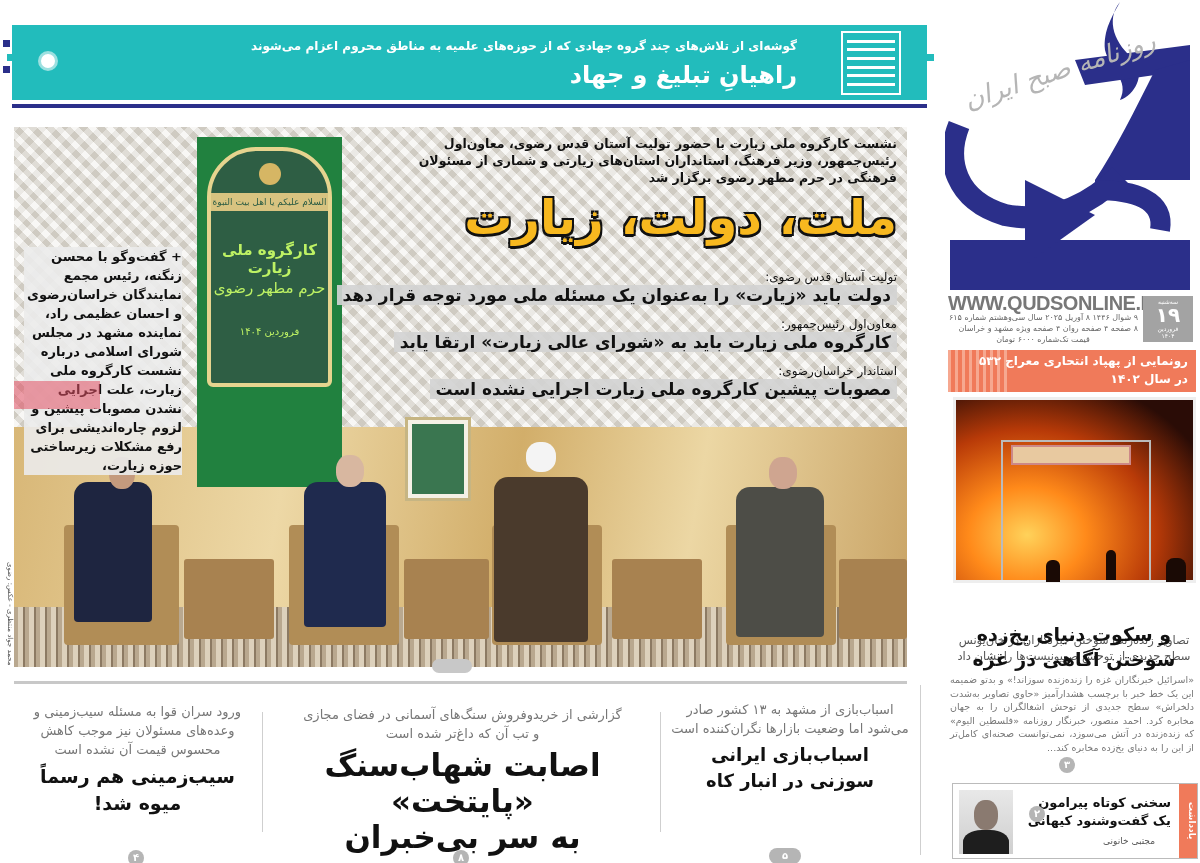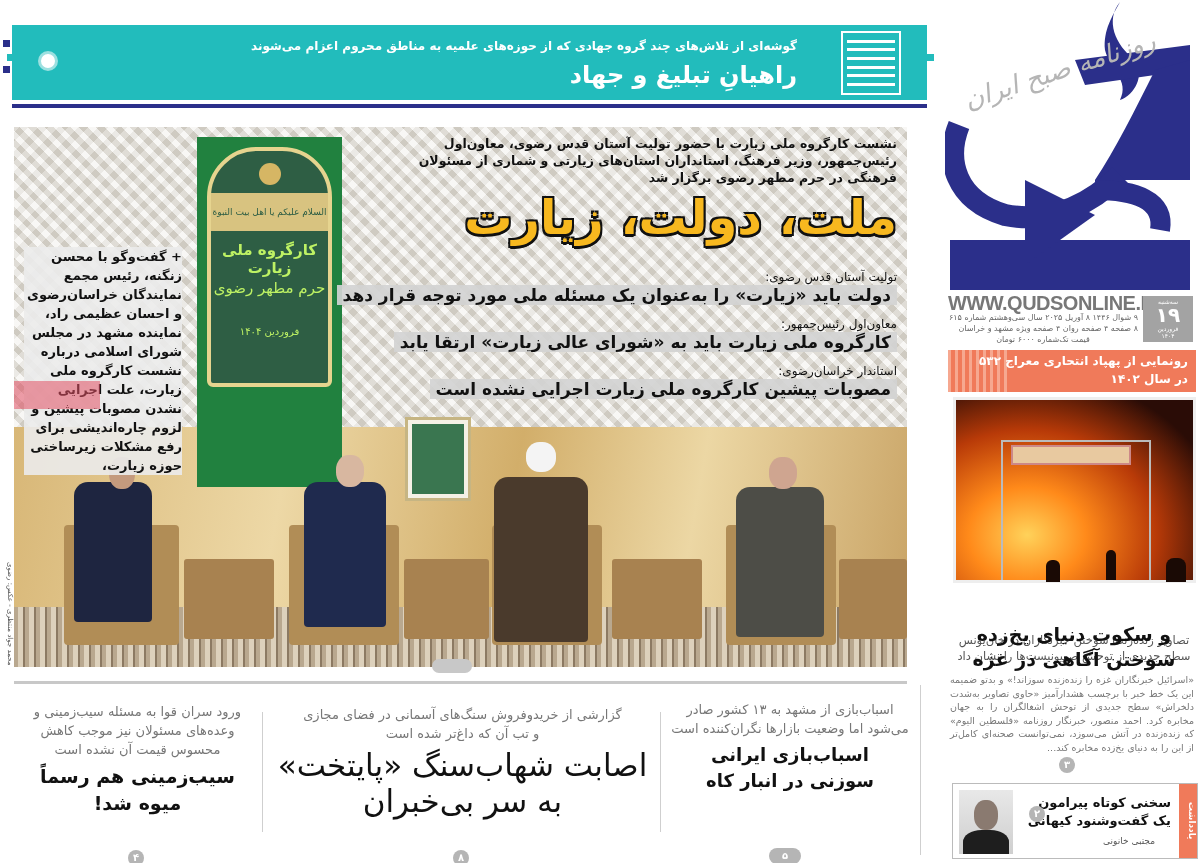--- a/index.html
+++ b/index.html
@@ -174,21 +174,21 @@
 </div>
 
 <div class="abs main-photo">
   <div class="abs mirror-tile"></div>
   <div class="abs marble-band"></div>
   <div class="abs carpet"></div>
 
   <div class="abs green-curtain"></div>
   <div class="abs banner-plaque">
     <div class="abs" style="left:48px;top:12px;width:22px;height:22px;border-radius:50%;background:#d6b664"></div>
-    <div class="abs plaque-text" style="top:42px;font-size:9px;background:#d8c380;color:#2e5e44;padding:14px 0">السلام علیکم یا اهل بیت النبوة</div>
+    <div class="abs plaque-text" style="top:42px;font-size:9px;background:#d8c380;color:#2e5e44;padding:4px 0">السلام علیکم یا اهل بیت النبوة</div>
     <div class="abs plaque-text" style="top:90px;font-size:15px;font-weight:bold">کارگروه ملی زیارت</div>
     <div class="abs plaque-text" style="top:128px;font-size:15px">حرم مطهر رضوی</div>
     <div class="abs plaque-text" style="top:175px;font-size:10px">فروردین ۱۴۰۴</div>
   </div>
 
   <div class="abs portrait">
     <div class="abs portrait-inner"></div>
   </div>
 
   <div class="abs chair" style="left:50px;top:398px;width:115px;height:120px"></div>
@@ -241,21 +241,21 @@
   <div class="b-kicker">اسباب‌بازی از مشهد به ۱۳ کشور صادر می‌شود اما وضعیت بازارها نگران‌کننده است</div>
   <div class="b-title" style="font-size:18px;line-height:26px;margin-top:4px">
     <div>اسباب‌بازی ایرانی</div>
     <div>سوزنی در انبار کاه</div>
   </div>
 </div>
 <div class="abs page-badge" style="left:769px;top:848px;width:32px;border-radius:8px">۵</div>
 
 <div class="abs" style="left:270px;top:705px;width:385px">
   <div class="b-kicker" style="padding:0 30px">گزارشی از خریدوفروش سنگ‌های آسمانی در فضای مجازی و تب آن که داغ‌تر شده است</div>
-  <div class="b-title" style="font-size:31px;line-height:36px;margin-top:4px;font-weight:400">
+  <div class="b-title" style="font-size:31px;line-height:36px;margin-top:4px;font-weight:700">
     <div>اصابت شهاب‌سنگ «پایتخت»</div>
     <div>به سر بی‌خبران</div>
   </div>
 </div>
 <div class="abs page-badge" style="left:453px;top:850px">۸</div>
 
 <div class="abs" style="left:20px;top:702px;width:235px">
   <div class="b-kicker">ورود سران قوا به مسئله سیب‌زمینی و وعده‌های مسئولان نیز موجب کاهش محسوس قیمت آن نشده است</div>
   <div class="b-title" style="font-size:19px;line-height:27px;margin-top:4px">
     <div>سیب‌زمینی هم رسماً</div>

